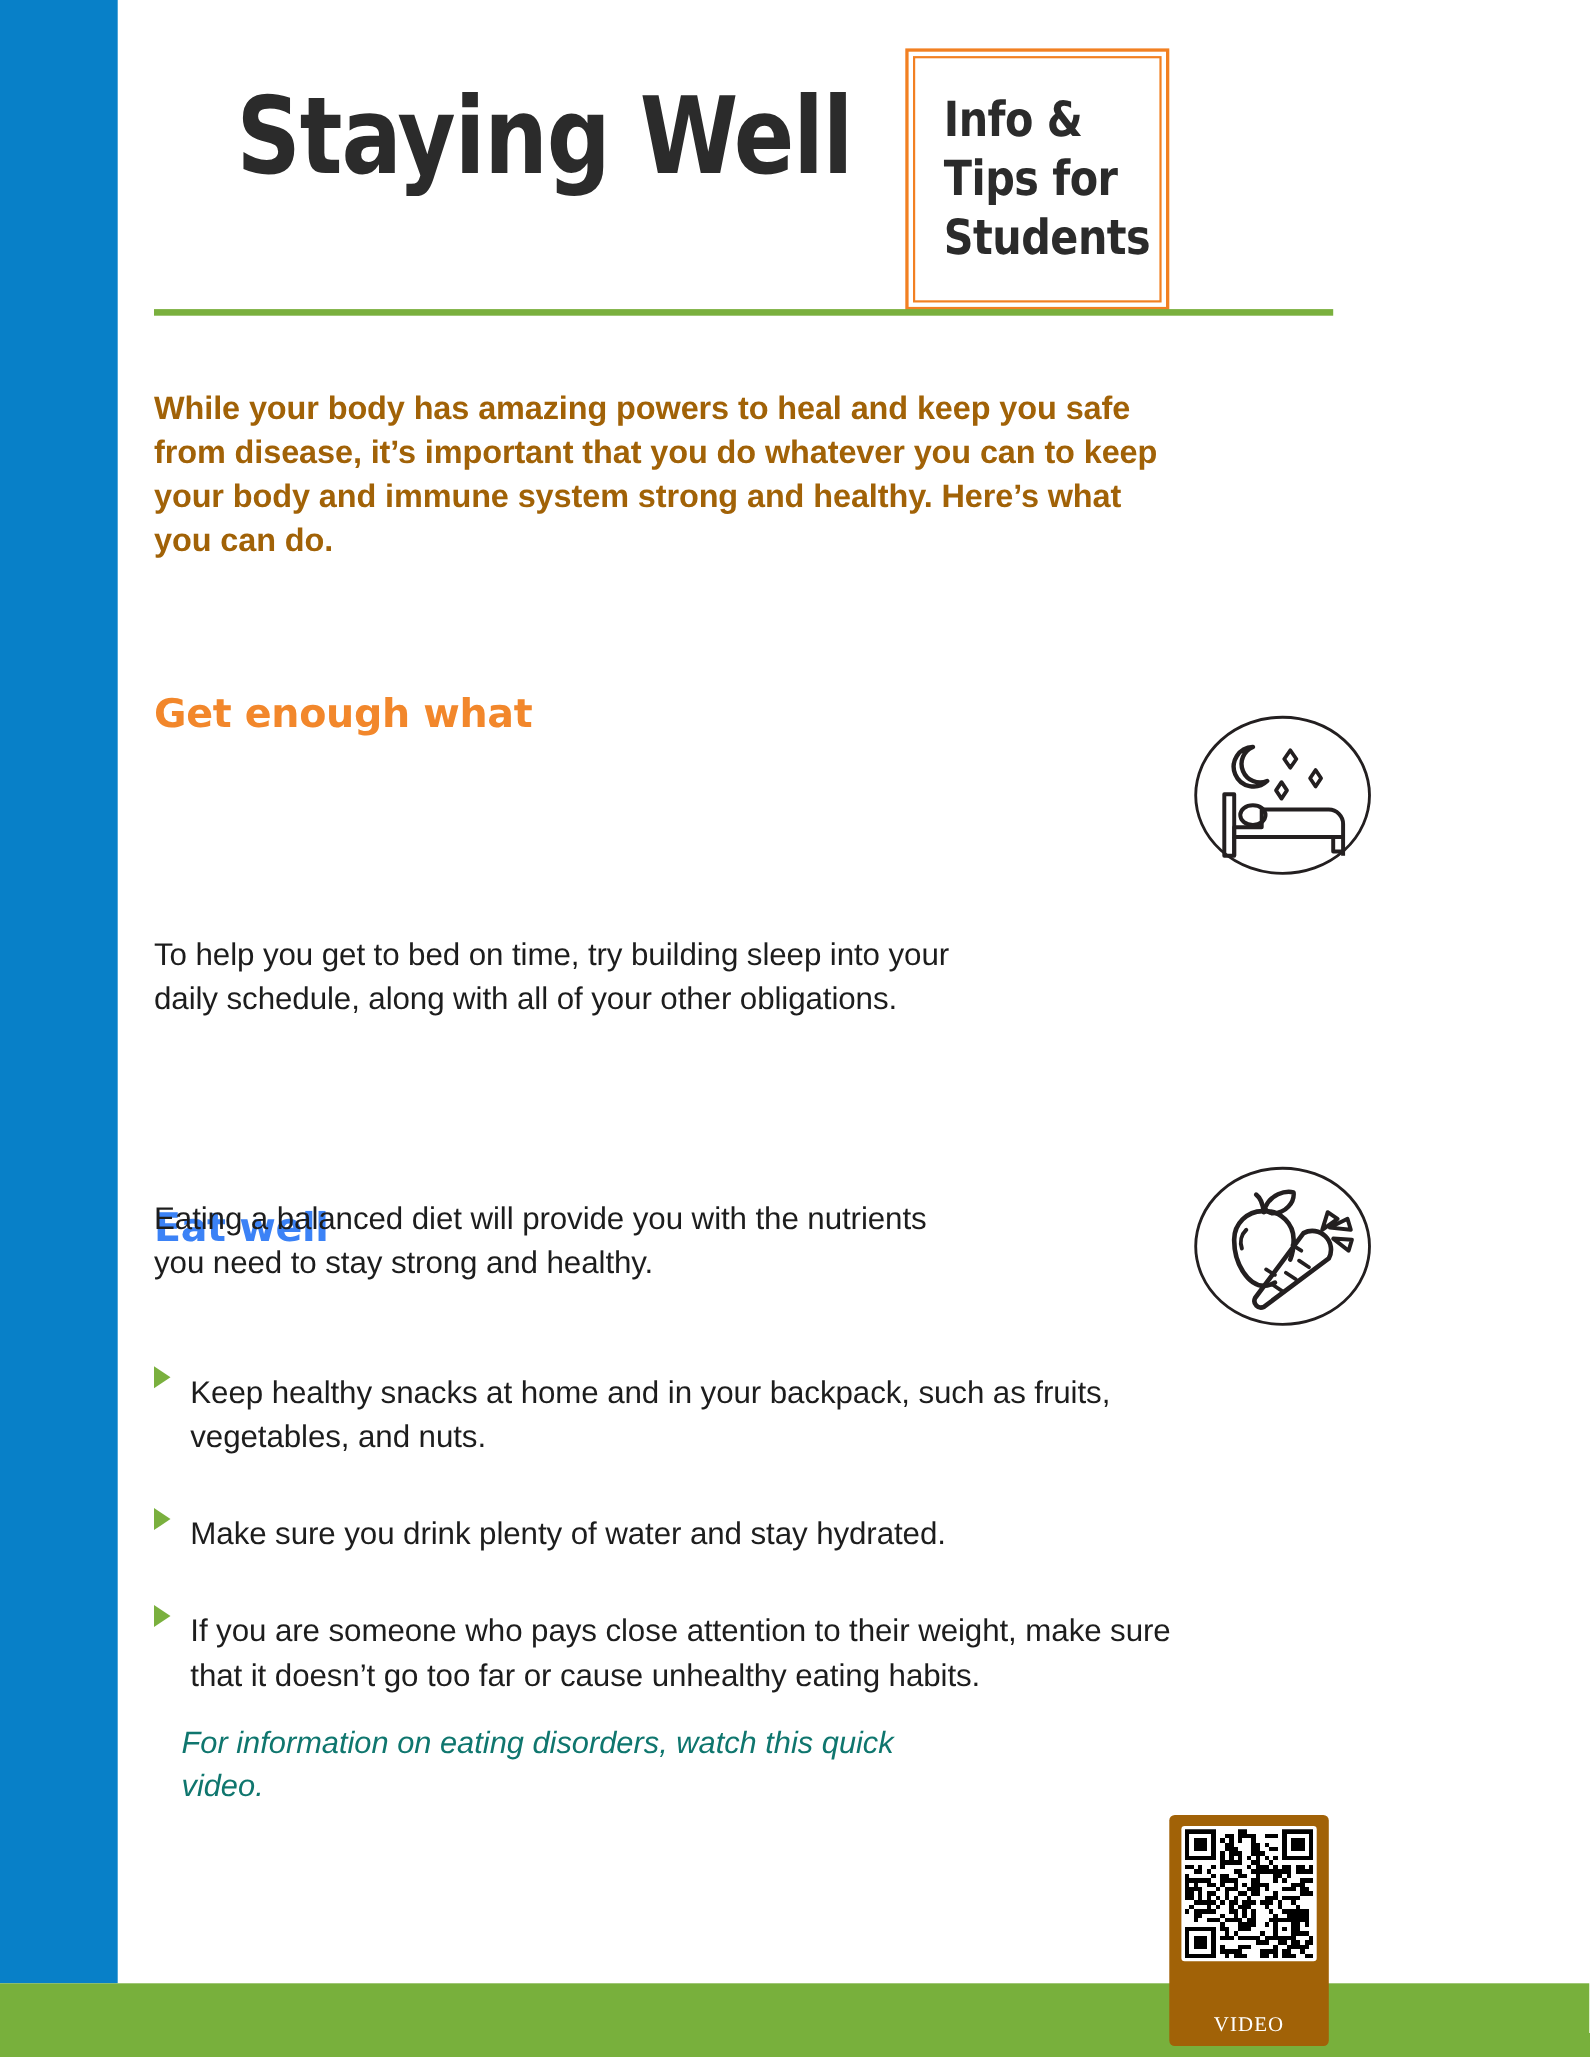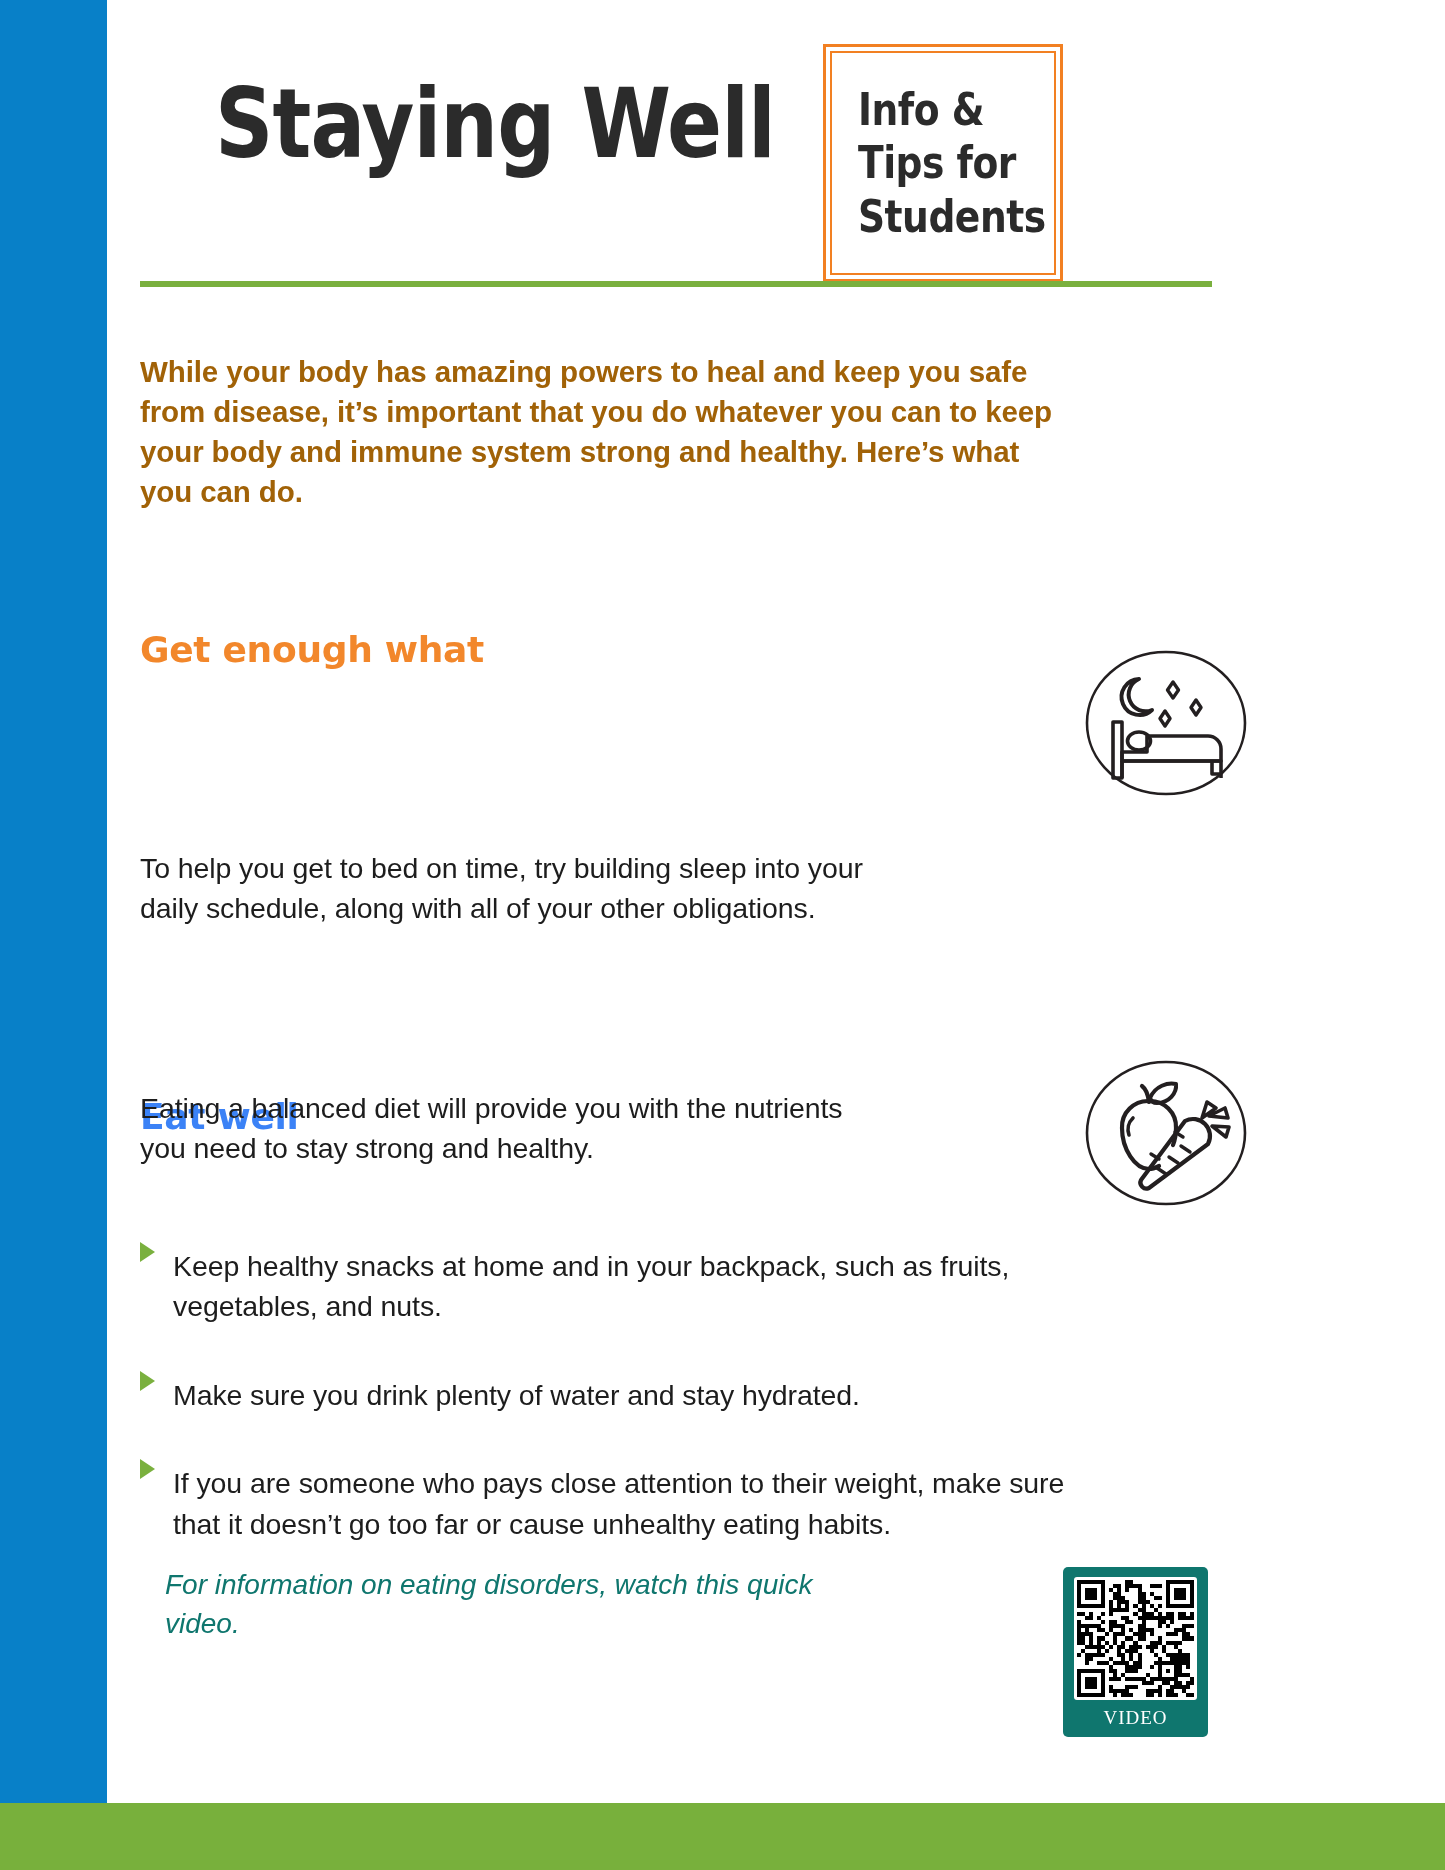--- a/index.html
+++ b/index.html
@@ -86,22 +86,22 @@
   .bullet-text{
     font-size:28.5px;color:#1d1d1d;line-height:1.42;letter-spacing:-0.1px;margin-top:18px;
   }
 
   
   .caption{
     position:absolute;left:165px;top:1565px;width:720px;
     font-size:28px;font-style:italic;color:#0f766e;line-height:1.4;
   }
   .qr-block{
-    position:absolute;left:1063px;top:1567px;width:145px;height:170px;
-    background:#0f766e;border-radius:5px;
+    position:absolute;left:1063px;top:1650px;width:145px;height:210px;
+    background:#a16207;border-radius:5px;
   }
   .qr-code{
     position:absolute;left:11px;top:10px;width:123px;height:123px;
     background:#fff;border-radius:3px;padding:3px;box-sizing:border-box;
   }
   .qr-code svg{display:block;width:100%;height:100%;}
   .qr-label{
     position:absolute;left:0;bottom:8px;width:145px;text-align:center;
     color:#fff;font-size:19px;letter-spacing:1px;
     font-family:"Liberation Serif", serif;

